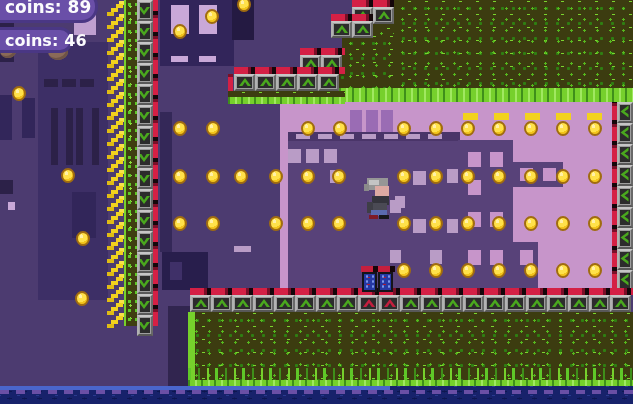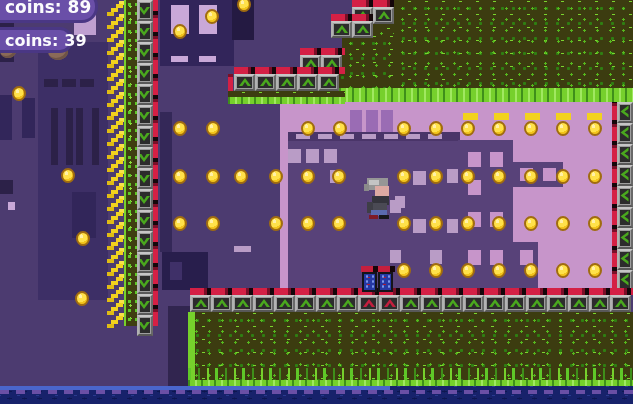--- a/index.html
+++ b/index.html
@@ -766,16 +766,16 @@
   </div>
 
   <div class="abs brown-dot" style="left:0;top:44px;width:16px;height:14px;z-index:58;"></div>
   <div class="abs brown-dot" style="left:48px;top:43px;width:20px;height:17px;z-index:58;"></div>
   <div class="hud-badge" style="left:-22px;top:-10px;width:120px;height:33px;border-radius:0 16px 16px 0;padding-left:24px;font-size:17px;z-index:60;">
     <span class="lbl">coins:</span>
     <span>89</span>
   </div>
   <div class="hud-badge" style="left:-22px;top:27px;width:95px;height:26px;border-radius:0 14px 14px 0;padding-left:24px;font-size:16px;z-index:60;">
     <span class="lbl">coins:</span>
-    <span>39</span>
+    <span>46</span>
   </div>
 
 </div>
 
 </body></html>

